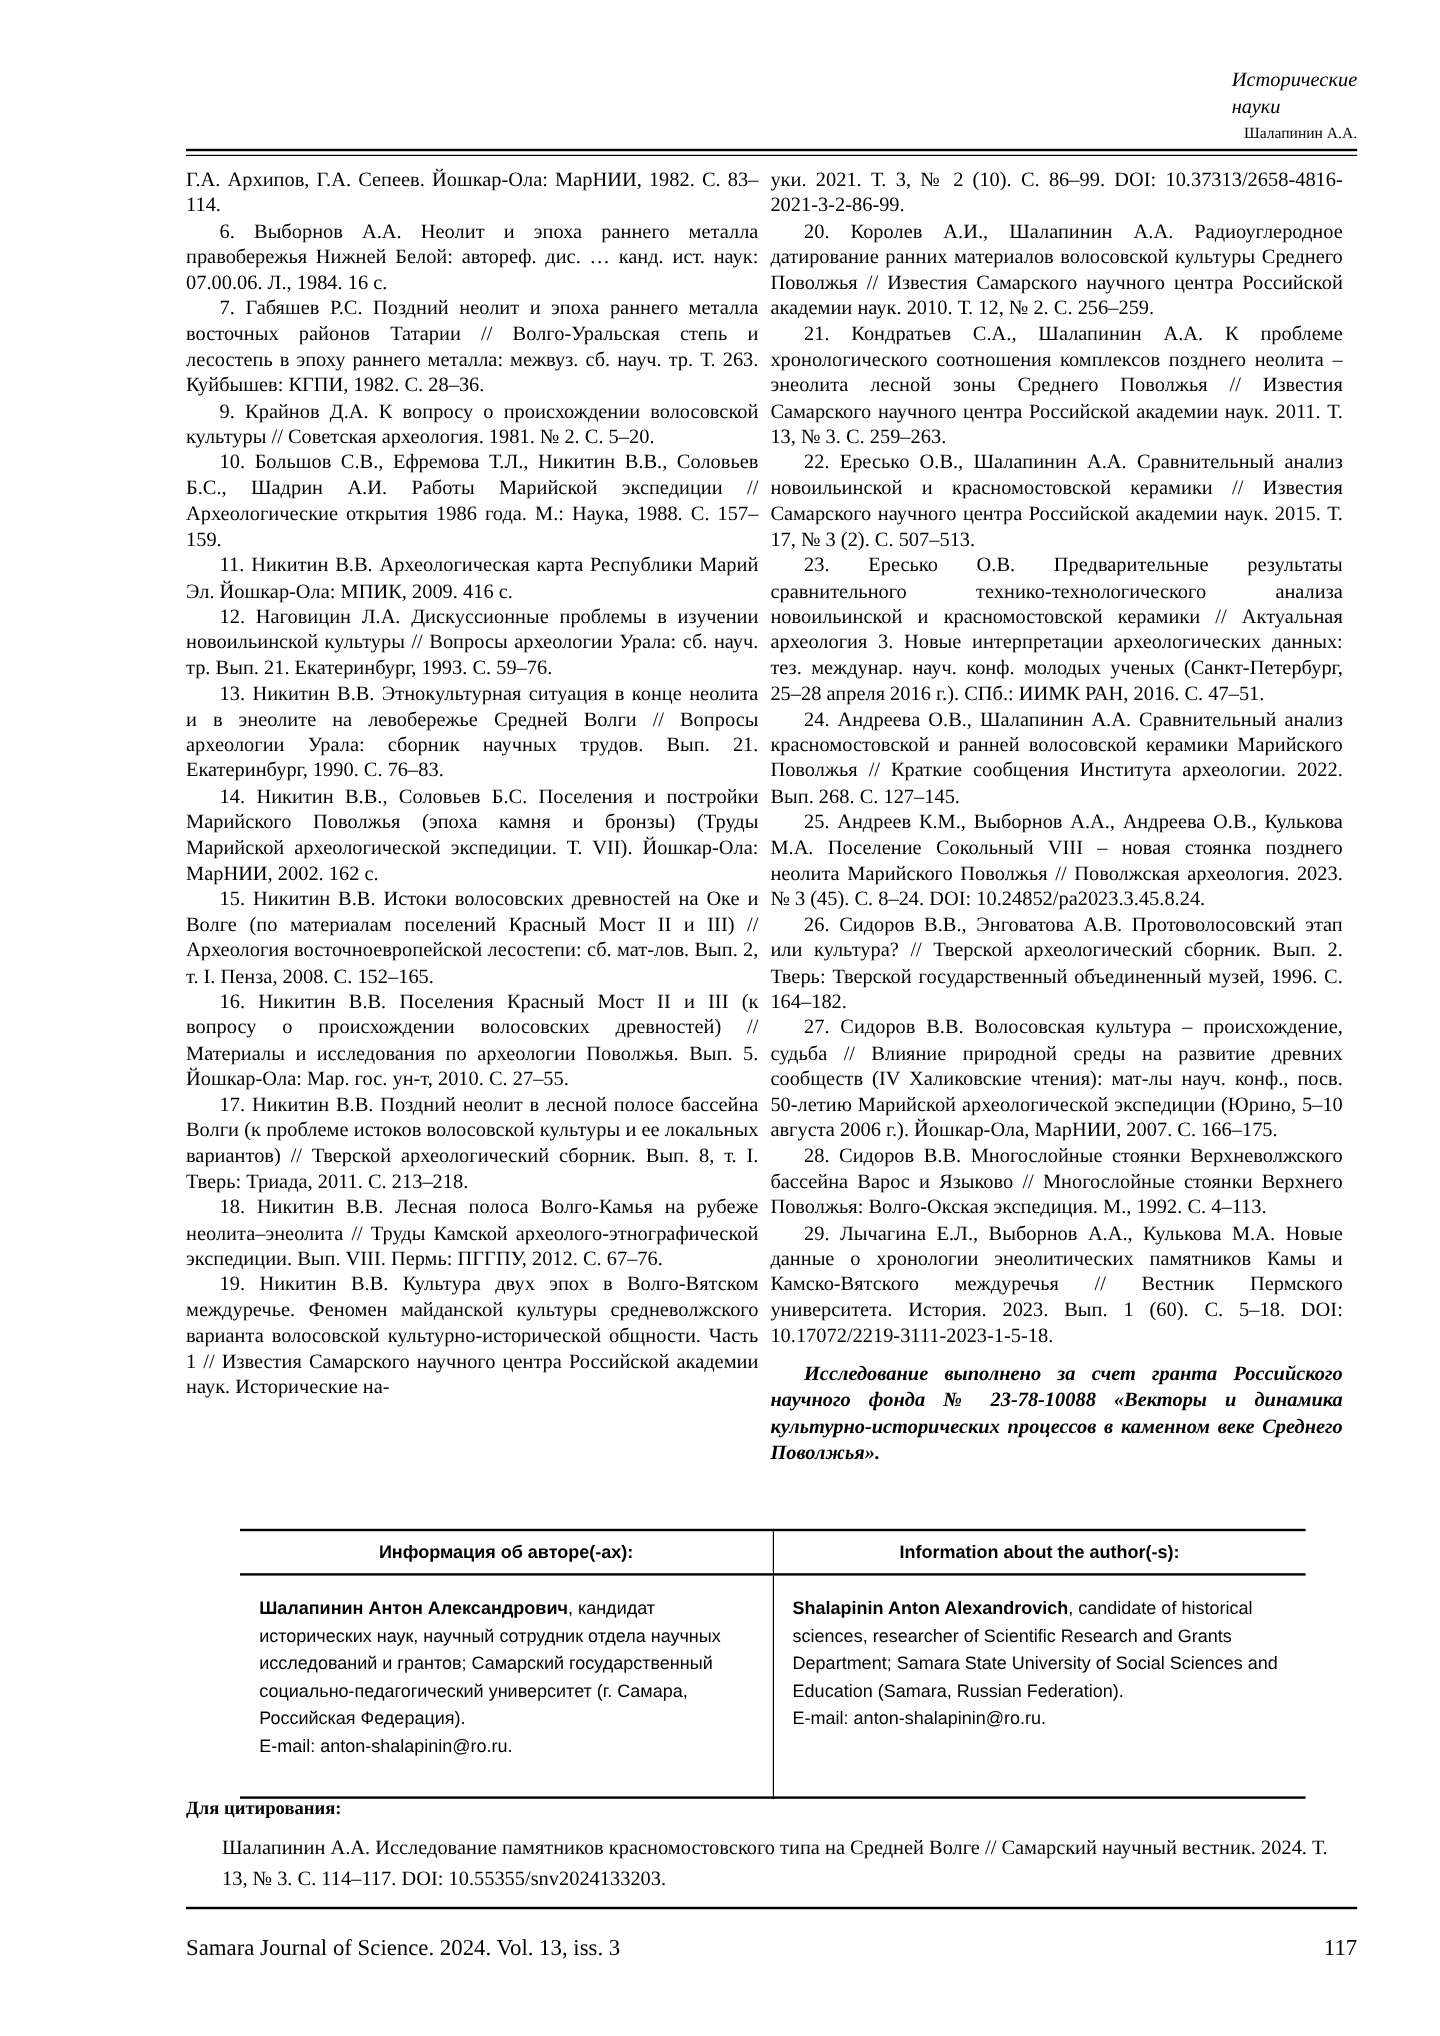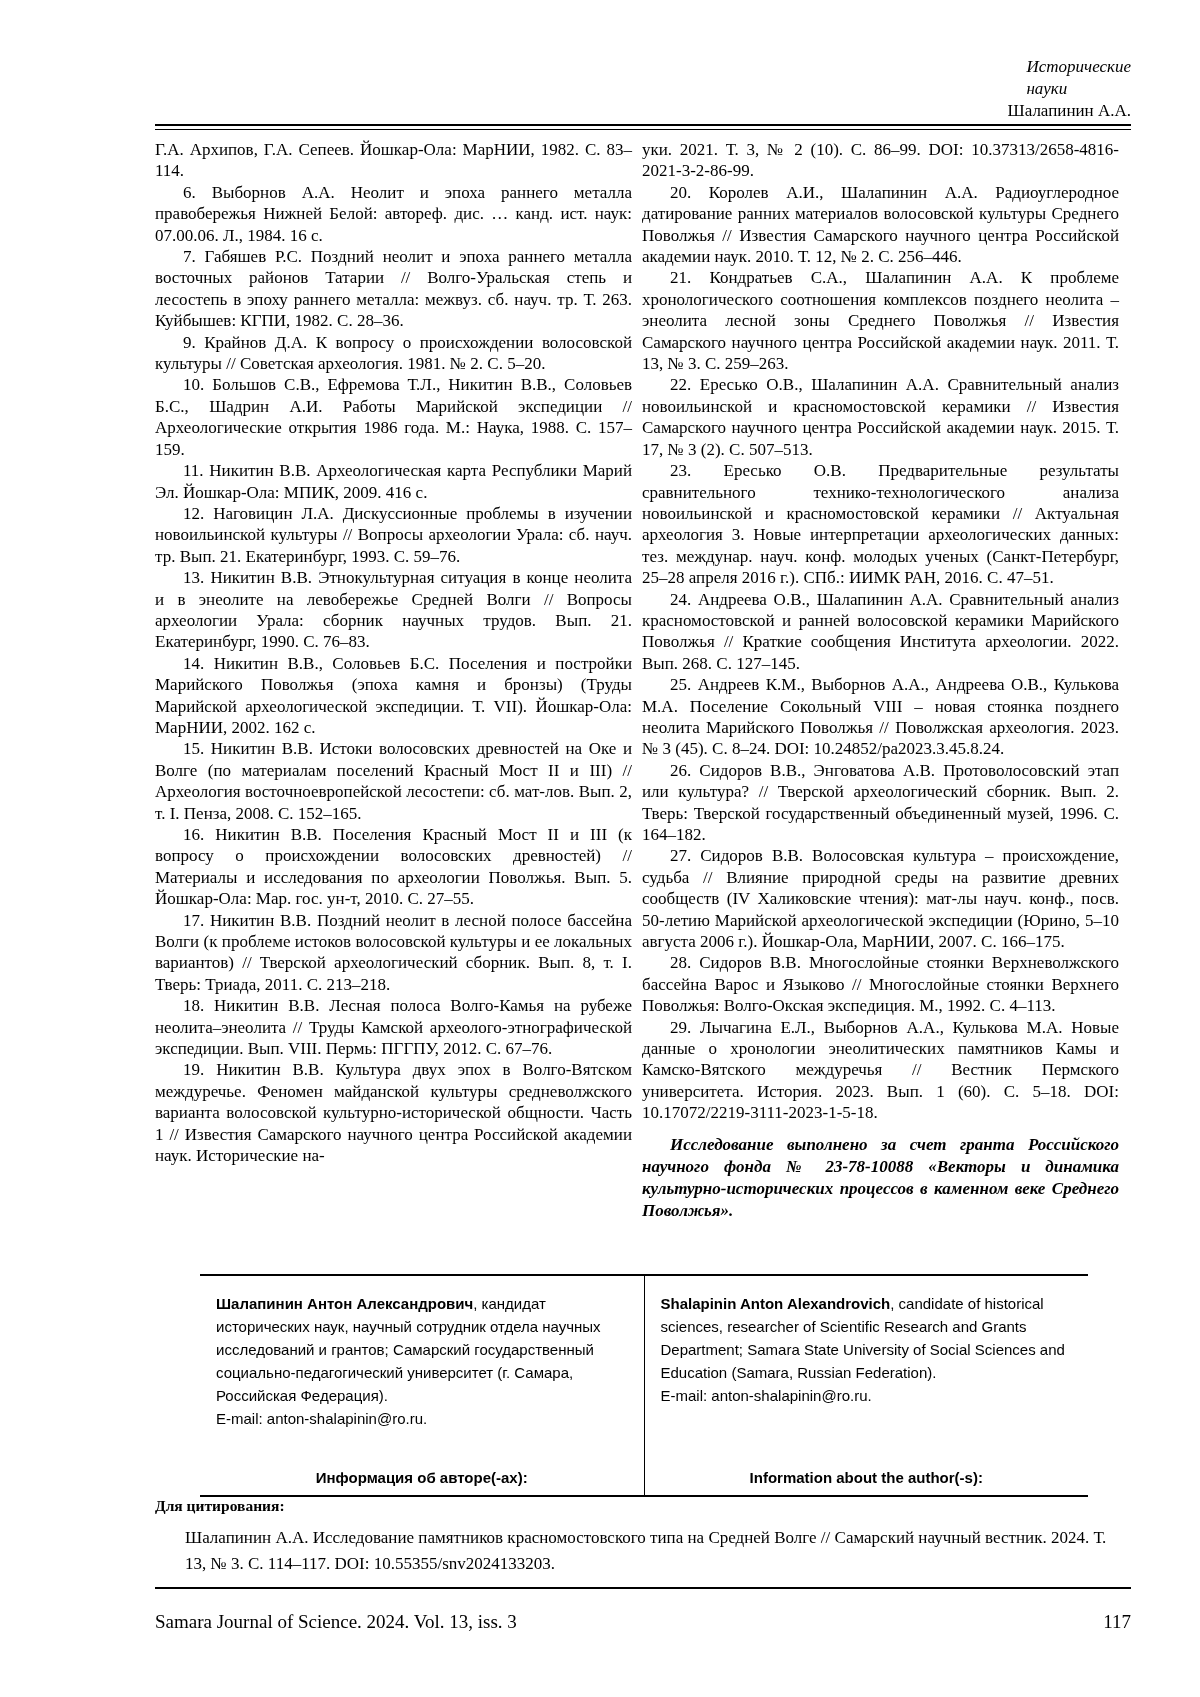--- a/index.html
+++ b/index.html
@@ -11,21 +11,21 @@
     overflow: hidden;
   }
   .page {
     position: absolute;
     left: 155px; top: 56px;
     width: 976px;
   }
   
   .runhead { display: flex; justify-content: space-between; align-items: flex-end; flex-direction: column; }
   .runhead-left { font-style: italic; font-size: 17px; line-height: 22px; }
-  .runhead-right { text-align: right; font-size: 17px; line-height: 22px; }
+  .runhead-right { text-align: right; font-size: 13px; line-height: 22px; }
   .head-rule {
     margin-top: 2px; height: 3px;
     border-top: 2px solid #000;
     border-bottom: 1px solid #000;
   }
   
   .cols { display: flex; gap: 10px; margin-top: 9px; }
   .col { width: 477px; }
   p.ref {
     margin: 0;
@@ -115,50 +115,50 @@
           <p class="ref">15. Никитин В.В. Истоки волосовских древностей на Оке и Волге (по материалам поселений Красный Мост II и III) // Археология восточноевропейской лесостепи: сб. мат-лов. Вып. 2, т. I. Пенза, 2008. С. 152–165.</p>
           <p class="ref">16. Никитин В.В. Поселения Красный Мост II и III (к вопросу о происхождении волосовских древностей) // Материалы и исследования по археологии Поволжья. Вып. 5. Йошкар-Ола: Мар. гос. ун-т, 2010. С. 27–55.</p>
           <p class="ref">17. Никитин В.В. Поздний неолит в лесной полосе бассейна Волги (к проблеме истоков волосовской культуры и ее локальных вариантов) // Тверской археологический сборник. Вып. 8, т. I. Тверь: Триада, 2011. С. 213–218.</p>
           <p class="ref">18. Никитин В.В. Лесная полоса Волго-Камья на рубеже неолита–энеолита // Труды Камской археолого-этнографической экспедиции. Вып. VIII. Пермь: ПГГПУ, 2012. С. 67–76.</p>
           <p class="ref">19. Никитин В.В. Культура двух эпох в Волго-Вятском междуречье. Феномен майданской культуры средневолжского варианта волосовской культурно-исторической общности. Часть 1 // Известия Самарского научного центра Российской академии наук. Исторические на-</p>
         </div>
     </div>
     <div class="col">
       <div>
           <p class="ref no-indent">уки. 2021. Т. 3, № 2 (10). С. 86–99. DOI: 10.37313/2658-4816-2021-3-2-86-99.</p>
-          <p class="ref">20. Королев А.И., Шалапинин А.А. Радиоуглеродное датирование ранних материалов волосовской культуры Среднего Поволжья // Известия Самарского научного центра Российской академии наук. 2010. Т. 12, № 2. С. 256–446.</p>
+          <p class="ref">20. Королев А.И., Шалапинин А.А. Радиоуглеродное датирование ранних материалов волосовской культуры Среднего Поволжья // Известия Самарского научного центра Российской академии наук. 2010. Т. 12, № 2. С. 256–259.</p>
           <p class="ref">21. Кондратьев С.А., Шалапинин А.А. К проблеме хронологического соотношения комплексов позднего неолита – энеолита лесной зоны Среднего Поволжья // Известия Самарского научного центра Российской академии наук. 2011. Т. 13, № 3. С. 259–263.</p>
           <p class="ref">22. Ересько О.В., Шалапинин А.А. Сравнительный анализ новоильинской и красномостовской керамики // Известия Самарского научного центра Российской академии наук. 2015. Т. 17, № 3 (2). С. 507–513.</p>
           <p class="ref">23. Ересько О.В. Предварительные результаты сравнительного технико-технологического анализа новоильинской и красномостовской керамики // Актуальная археология 3. Новые интерпретации археологических данных: тез. междунар. науч. конф. молодых ученых (Санкт-Петербург, 25–28 апреля 2016 г.). СПб.: ИИМК РАН, 2016. С. 47–51.</p>
           <p class="ref">24. Андреева О.В., Шалапинин А.А. Сравнительный анализ красномостовской и ранней волосовской керамики Марийского Поволжья // Краткие сообщения Института археологии. 2022. Вып. 268. С. 127–145.</p>
           <p class="ref">25. Андреев К.М., Выборнов А.А., Андреева О.В., Кулькова М.А. Поселение Сокольный VIII – новая стоянка позднего неолита Марийского Поволжья // Поволжская археология. 2023. № 3 (45). С. 8–24. DOI: 10.24852/pa2023.3.45.8.24.</p>
           <p class="ref">26. Сидоров В.В., Энговатова А.В. Протоволосовский этап или культура? // Тверской археологический сборник. Вып. 2. Тверь: Тверской государственный объединенный музей, 1996. С. 164–182.</p>
           <p class="ref">27. Сидоров В.В. Волосовская культура – происхождение, судьба // Влияние природной среды на развитие древних сообществ (IV Халиковские чтения): мат-лы науч. конф., посв. 50-летию Марийской археологической экспедиции (Юрино, 5–10 августа 2006 г.). Йошкар-Ола, МарНИИ, 2007. С. 166–175.</p>
           <p class="ref">28. Сидоров В.В. Многослойные стоянки Верхневолжского бассейна Варос и Языково // Многослойные стоянки Верхнего Поволжья: Волго-Окская экспедиция. М., 1992. С. 4–113.</p>
           <p class="ref">29. Лычагина Е.Л., Выборнов А.А., Кулькова М.А. Новые данные о хронологии энеолитических памятников Камы и Камско-Вятского междуречья // Вестник Пермского университета. История. 2023. Вып. 1 (60). С. 5–18. DOI: 10.17072/2219-3111-2023-1-5-18.</p>
         </div>
       <p class="funding">Исследование выполнено за счет гранта Российского научного фонда № 23-78-10088 «Векторы и динамика культурно-исторических процессов в каменном веке Среднего Поволжья».</p>
     </div>
   </div>
 
   <table class="authors">
     <tbody>
         <tr>
+      <th>Информация об авторе(-ах):</th>
+      <th>Information about the author(-s):</th>
+    </tr>
+    <tr>
       <td>
         <span class="b">Шалапинин Антон Александрович</span><span>, кандидат исторических наук, научный сотрудник отдела научных исследований и грантов; Самарский государственный социально-педагогический университет (г. Самара, Российская Федерация).</span><br>
         <span>E-mail: anton-shalapinin@ro.ru.</span>
       </td>
       <td>
         <span class="b">Shalapinin Anton Alexandrovich</span><span>, candidate of historical sciences, researcher of Scientific Research and Grants Department; Samara State University of Social Sciences and Education (Samara, Russian Federation).</span><br>
         <span>E-mail: anton-shalapinin@ro.ru.</span>
       </td>
-    </tr>
-    <tr>
-      <th>Информация об авторе(-ах):</th>
-      <th>Information about the author(-s):</th>
     </tr>
   </tbody>
     </table>
 
   <div class="cite-block">
     <p class="cite-label">Для цитирования:</p>
     <p class="cite-text">Шалапинин А.А. Исследование памятников красномостовского типа на Средней Волге // Самарский научный вестник. 2024. Т. 13, № 3. С. 114–117. DOI: 10.55355/snv2024133203.</p>
   </div>
 
   <div class="footer">

